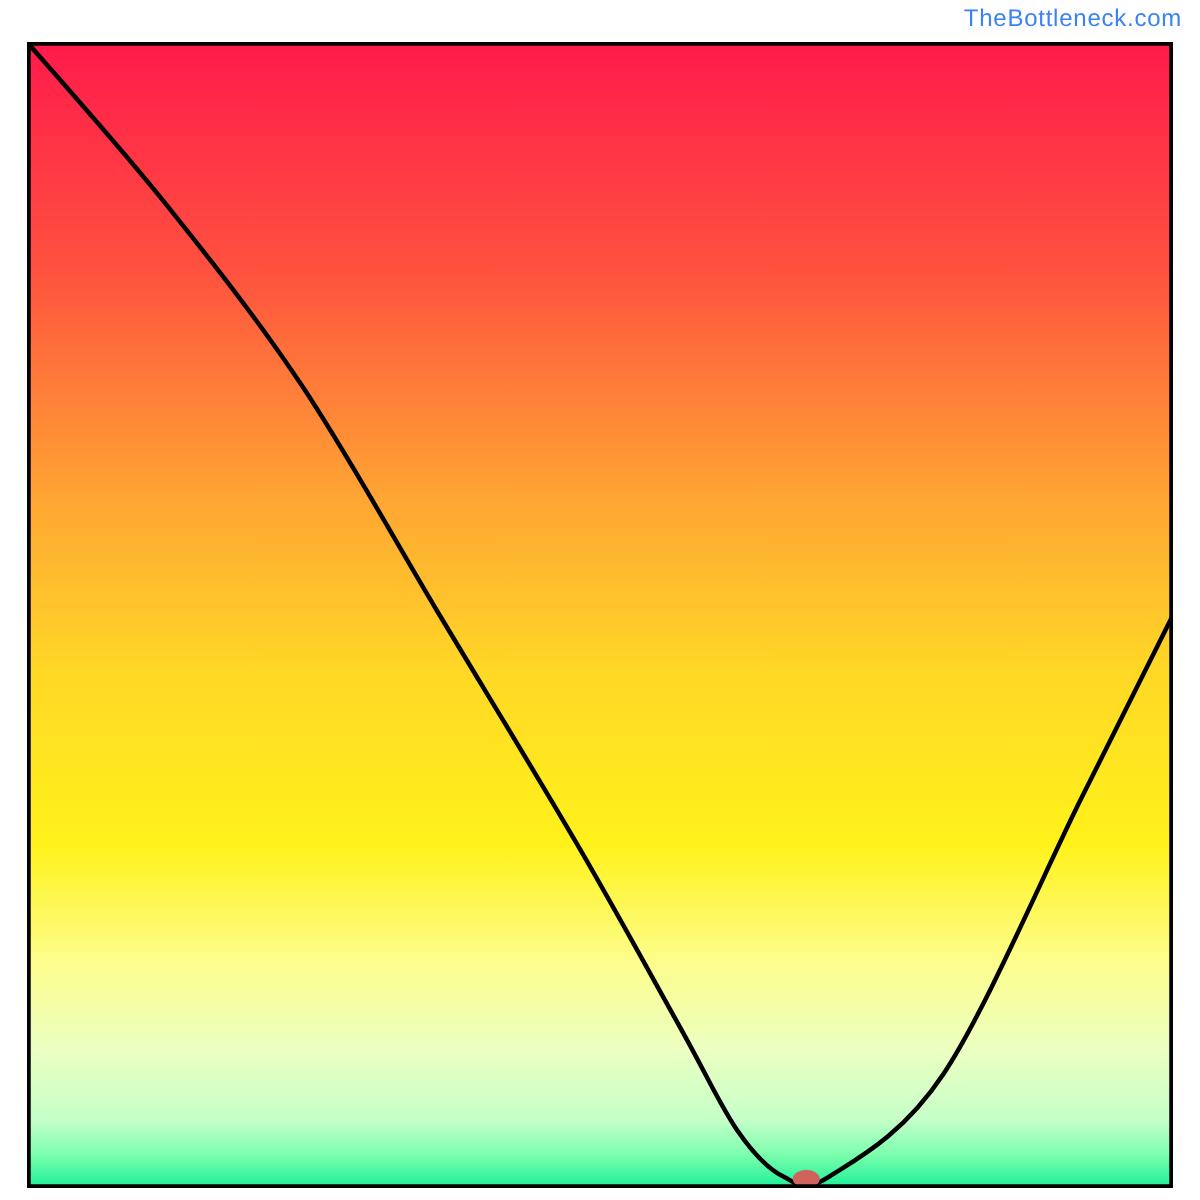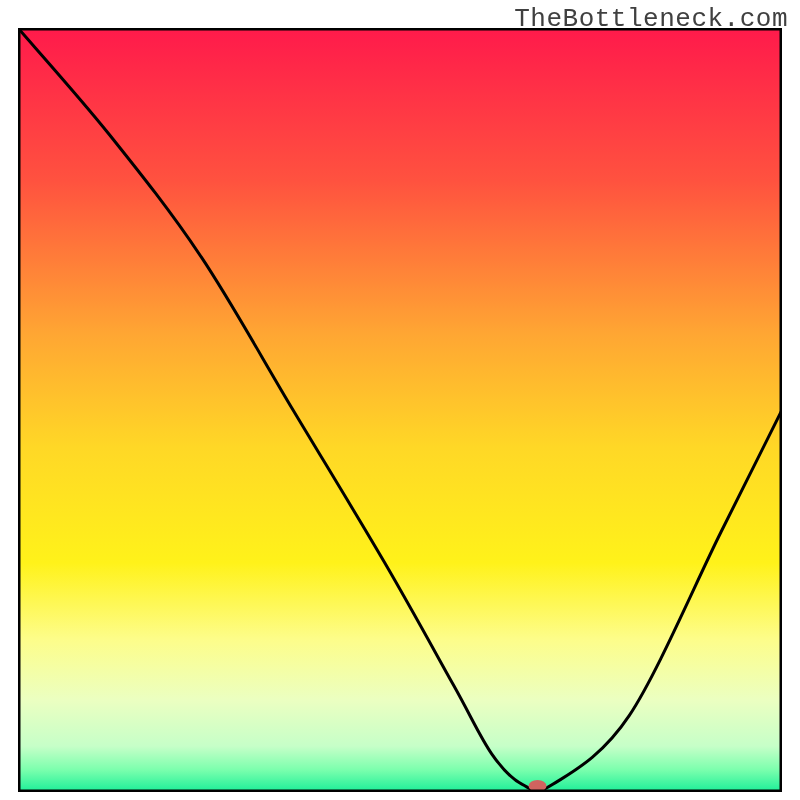--- a/index.html
+++ b/index.html
@@ -13,24 +13,23 @@
   }
   #container {
     position: relative;
     width: 800px;
     height: 800px;
   }
   #watermark {
     position: absolute;
     top: 4px;
     right: 12px;
-    color: #404040;
-    font-size: 26px;
+    color: #3b82f6;
+    font-size: 16px;
     letter-spacing: 0.5px;
-    font-family: Liberation Mono, monospace;
   }
   #chart-svg {
     position: absolute;
     top: 28px;
     left: 18px;
     display: block;
   }
 </style>
 </head>
 <body>

